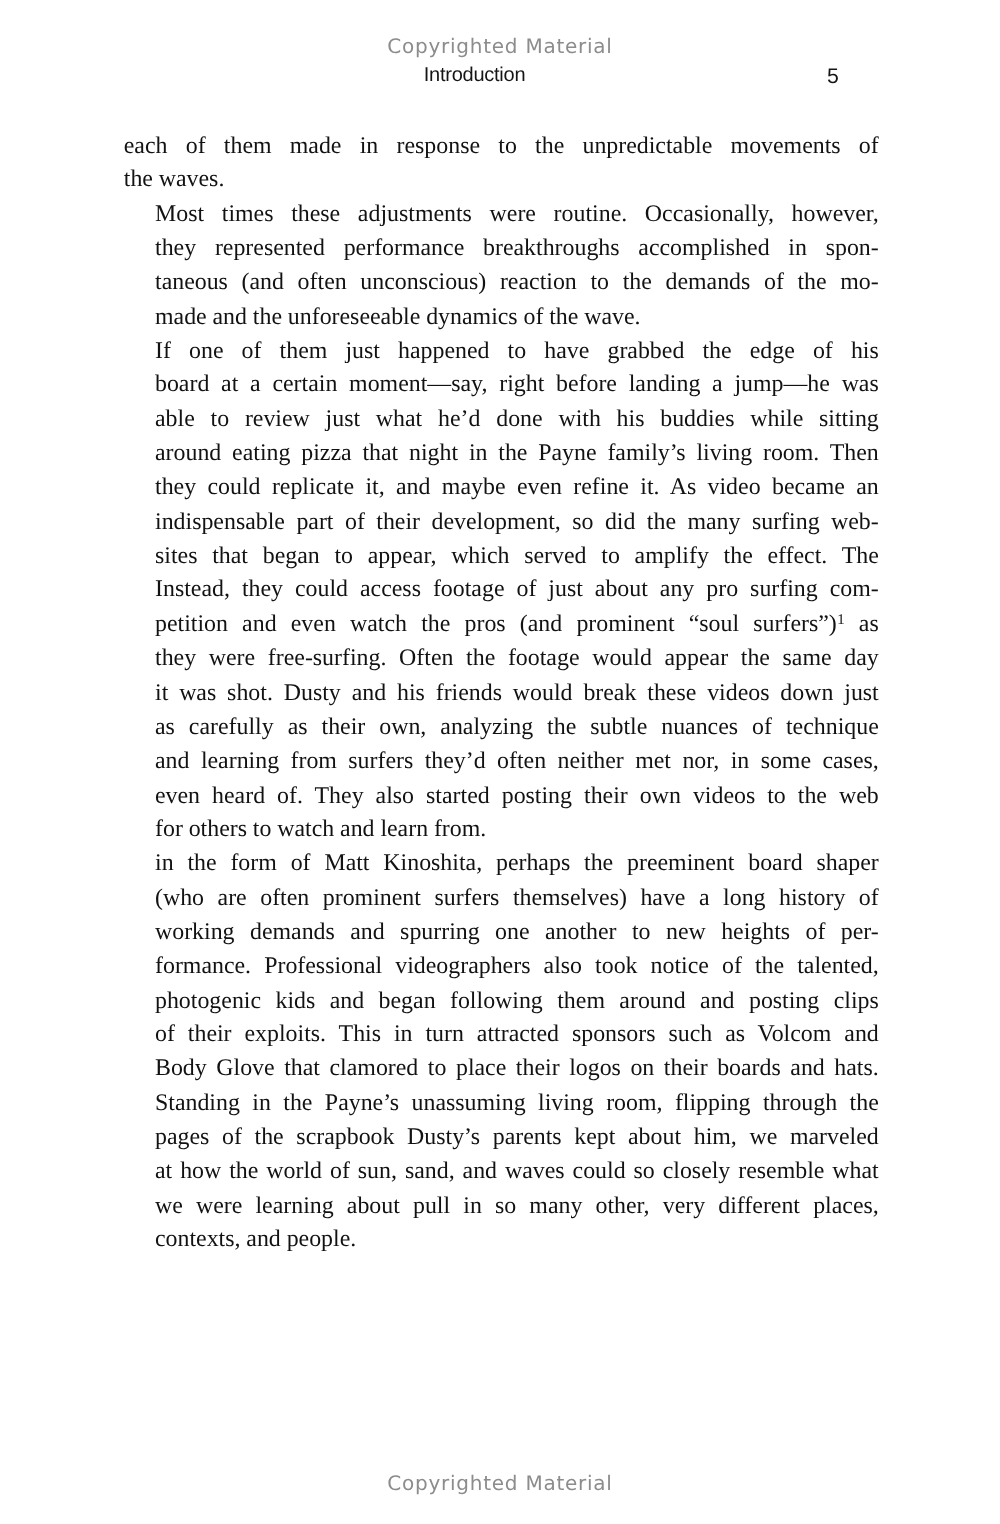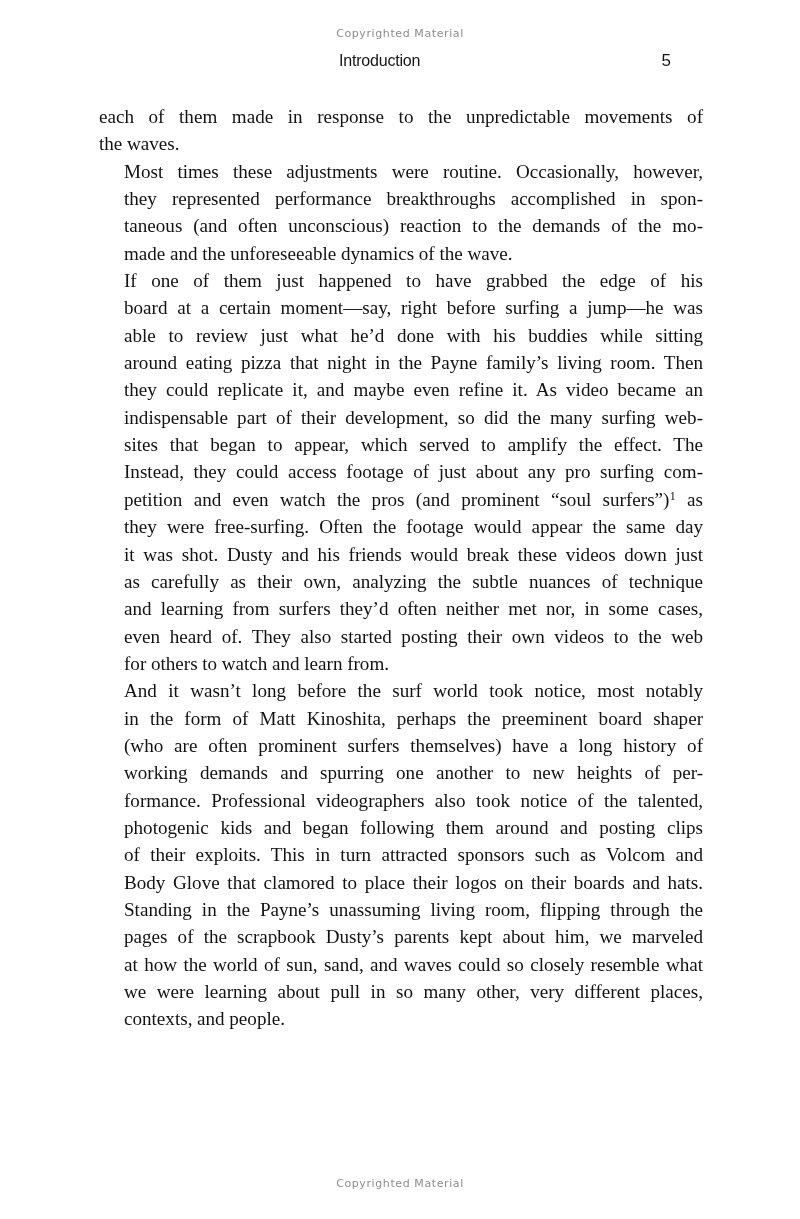--- a/index.html
+++ b/index.html
@@ -24,21 +24,21 @@
     box-sizing: border-box;
   }
 
   
   .watermark {
     position: absolute;
     left: 0;
     width: 800px;
     text-align: center;
     font-family: "DejaVu Sans", "Liberation Sans", sans-serif;
-    font-size: 11px;
+    font-size: 16px;
     letter-spacing: 0.6px;
     color: #8c8c8c;
     white-space: nowrap;
   }
   .watermark-top { top: 27px; }
   .watermark-bottom { top: 1177px; }
 
   
   .running-head {
     position: absolute;
@@ -140,37 +140,36 @@
         <span class="line last">the waves.</span>
       </p>
       <p class="para indent">
         <span class="line indent">Most times these adjustments were routine. Occasionally, however,</span>
         <span class="line">they represented performance breakthroughs accomplished in spon-</span>
         <span class="line">taneous (and often unconscious) reaction to the demands of the mo-</span>
         <span class="line last">made and the unforeseeable dynamics of the wave.</span>
       </p>
       <p class="para indent">
         <span class="line indent">If one of them just happened to have grabbed the edge of his</span>
-        <span class="line">board at a certain moment—say, right before surfing a jump—he was</span>
+        <span class="line">board at a certain moment—say, right before landing a jump—he was</span>
         <span class="line">able to review just what he’d done with his buddies while sitting</span>
         <span class="line">around eating pizza that night in the Payne family’s living room. Then</span>
         <span class="line">they could replicate it, and maybe even refine it. As video became an</span>
         <span class="line">indispensable part of their development, so did the many surfing web-</span>
         <span class="line">sites that began to appear, which served to amplify the effect. The</span>
         <span class="line">Instead, they could access footage of just about any pro surfing com-</span>
         <span class="line">petition and even watch the pros (and prominent “soul surfers”)<sup class="fn">1</sup> as</span>
         <span class="line">they were free-surfing. Often the footage would appear the same day</span>
         <span class="line">it was shot. Dusty and his friends would break these videos down just</span>
         <span class="line">as carefully as their own, analyzing the subtle nuances of technique</span>
         <span class="line">and learning from surfers they’d often neither met nor, in some cases,</span>
         <span class="line">even heard of. They also started posting their own videos to the web</span>
         <span class="line last">for others to watch and learn from.</span>
       </p>
       <p class="para indent">
-        <span class="line indent">And it wasn’t long before the surf world took notice, most notably</span>
         <span class="line">in the form of Matt Kinoshita, perhaps the preeminent board shaper</span>
         <span class="line">(who are often prominent surfers themselves) have a long history of</span>
         <span class="line">working demands and spurring one another to new heights of per-</span>
         <span class="line">formance. Professional videographers also took notice of the talented,</span>
         <span class="line">photogenic kids and began following them around and posting clips</span>
         <span class="line">of their exploits. This in turn attracted sponsors such as Volcom and</span>
         <span class="line">Body Glove that clamored to place their logos on their boards and hats.</span>
         <span class="line">Standing in the Payne’s unassuming living room, flipping through the</span>
         <span class="line">pages of the scrapbook Dusty’s parents kept about him, we marveled</span>
         <span class="line">at how the world of sun, sand, and waves could so closely resemble what</span>

